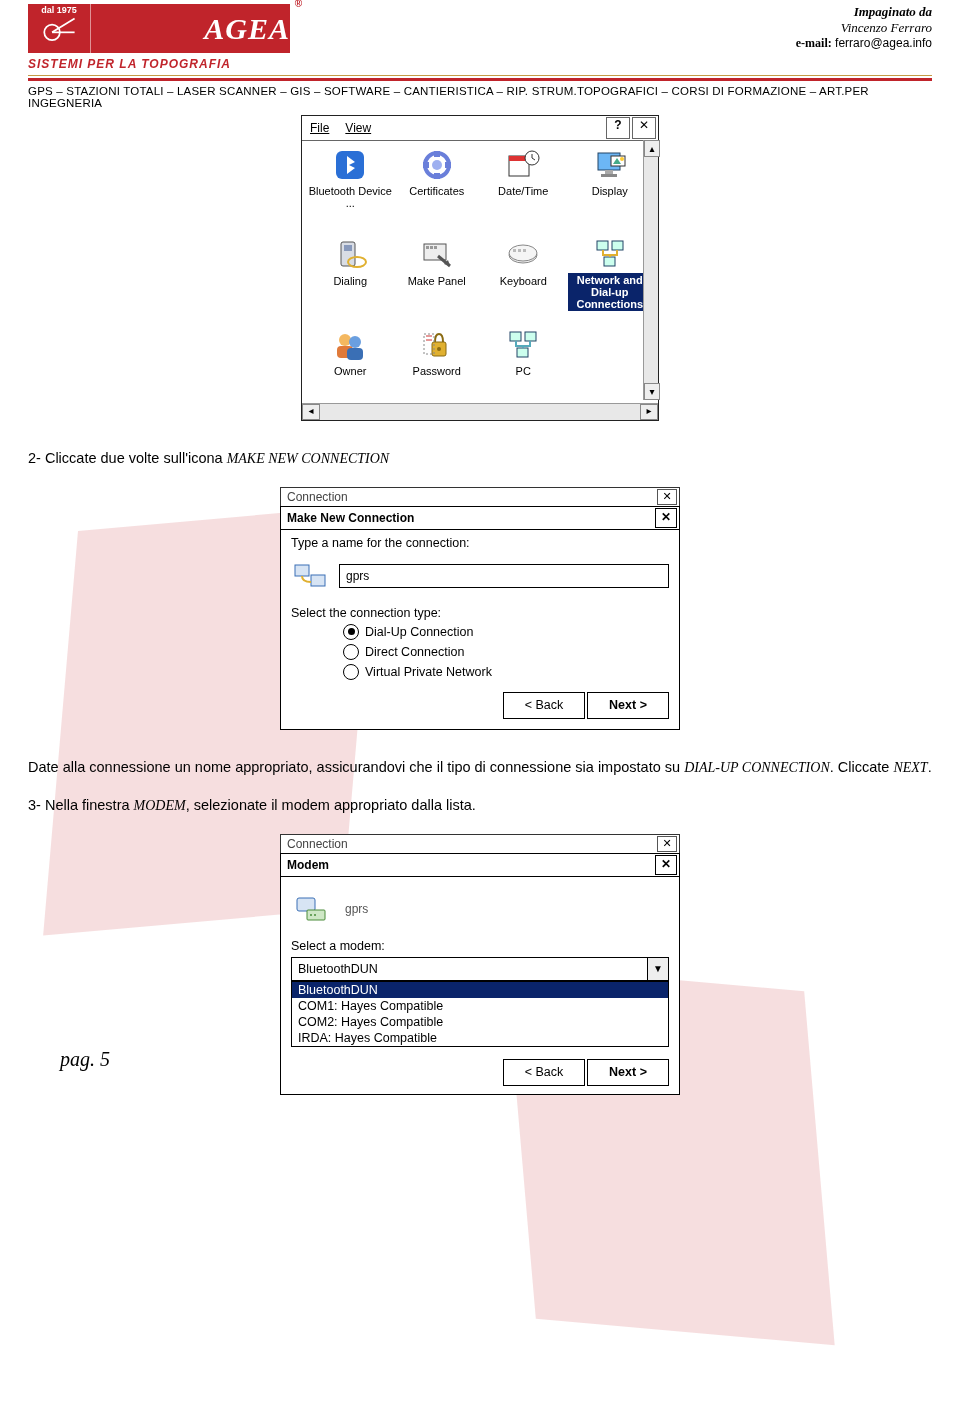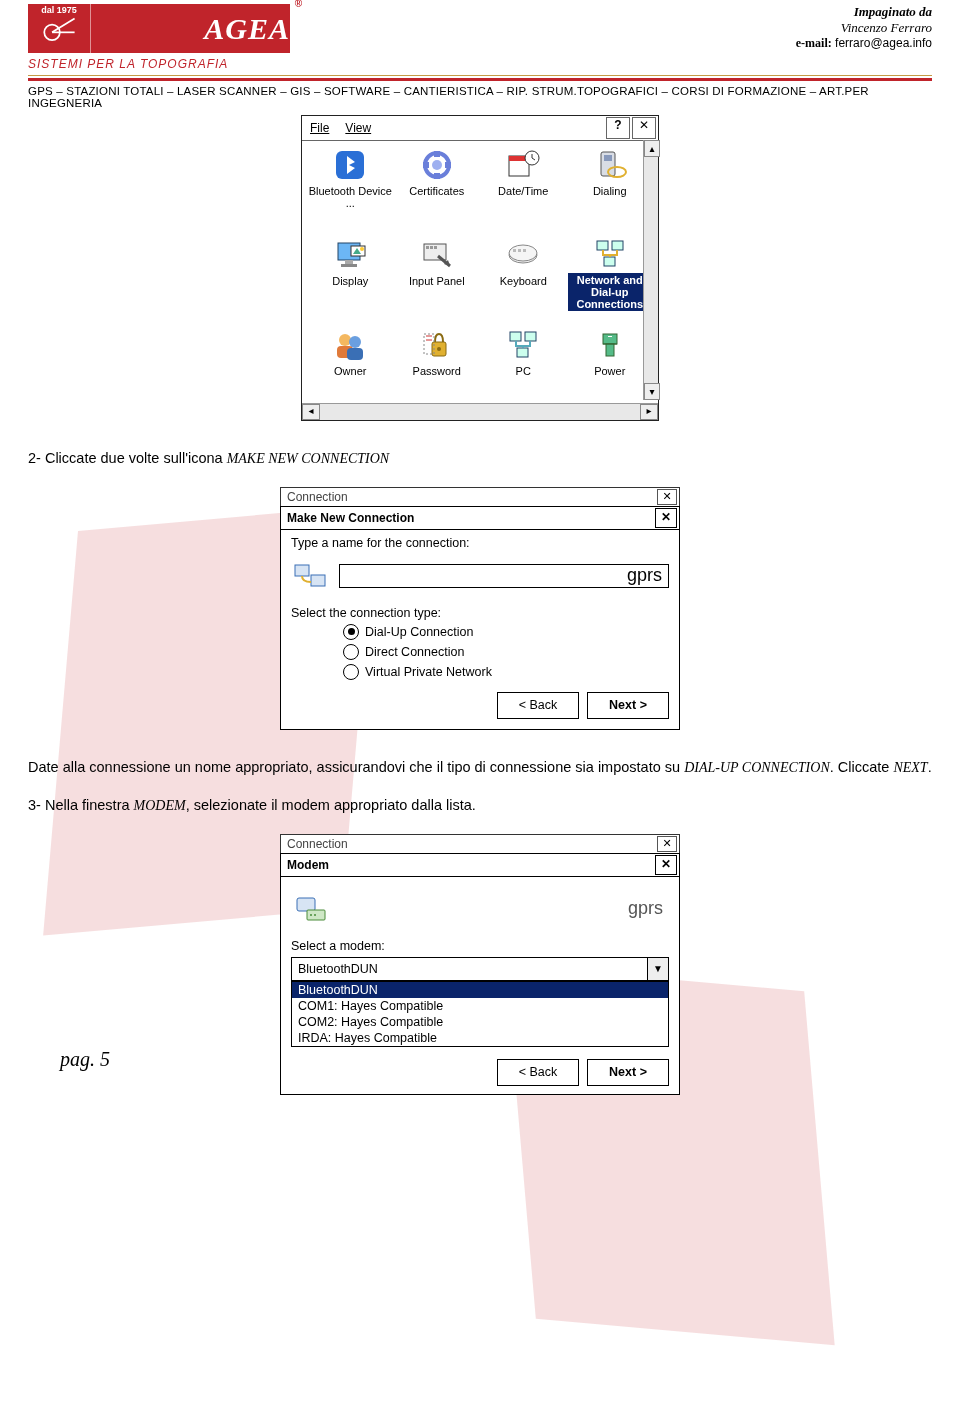--- a/index.html
+++ b/index.html
@@ -27,21 +27,21 @@
   .header-row { display: flex; justify-content: space-between; align-items: flex-start; }
   .logo-badge {
     width: 262px; height: 49px; background: #c0242b; border-radius: 0;
     display: flex; align-items: center; color: #fff; position: relative;
     font-weight: bold;
   }
   .logo-left { width: 62px; height: 100%; border-right: 1px solid rgba(255,255,255,.5); text-align: center; font-size: 9px; padding-top:2px;}
   .logo-left svg { display:block; margin: 0 auto; }
   .logo-text { flex:1; font-size: 30px; letter-spacing: 1px; padding-left: 10px; font-style: italic; font-family: Georgia, serif; text-align: right;}
   .logo-r { position:absolute; top:-6px; right:-12px; font-size:10px; color:#c0242b;}
-  .tagline-left { color:#c0242b; font-size:12px; font-style: italic; font-weight:normal; letter-spacing:1px; margin-top:4px;}
+  .tagline-left { color:#c0242b; font-size:12px; font-style: italic; font-weight:bold; letter-spacing:1px; margin-top:4px;}
   .credits { text-align: right; font-size: 13px; }
   .credits .line1 { font-family: "Comic Sans MS", cursive; font-style: italic; font-weight:bold;}
   .credits .line2 { font-family: "Comic Sans MS", cursive; font-style: italic; }
   .credits .line3 { font-family: Arial, sans-serif; font-size:12px;}
   .credits .line3 b { font-family:"Comic Sans MS", cursive;}
   .hr1 { border:none; border-top:1px solid #c59c46; margin: 4px 28px 0 28px;}
   .hr2 { border:none; border-top:3px solid #c0242b; margin: 2px 28px 4px 28px;}
   .crumb { font-size: 11.5px; letter-spacing: .2px; padding: 0 28px; }
   
   .cp-wrap { margin: 6px auto 0; width: 358px; }
@@ -68,26 +68,26 @@
   .justify { text-align: justify; }
   
   .dlg-wrap { width: 400px; margin: 12px auto 0; }
   .dlg { border:1px solid #000; background:#fff; }
   .dlg-title { height:22px; background:#fff; border-bottom:1px solid #000; display:flex; align-items:center; font-size:12px; font-weight:bold;}
   .dlg-title .t { padding: 0 6px; }
   .dlg-title .x { margin-left:auto; width:20px; height:18px; border:1px solid #000; text-align:center; font-size:12px; line-height:16px; margin-right:2px;}
   .dlg-body { padding: 6px 10px 10px 10px; font-size:12.5px; }
   .dlg-row { display:flex; align-items:center; gap:8px; margin: 6px 0 10px;}
   .dlg-icon { width:40px; height:40px; display:flex; align-items:center; justify-content:center;}
-  .dlg-input { flex:1; height:22px; border:1px solid #000; padding: 0 6px; font-size:18px;text-align:right;}
+  .dlg-input { flex:1; height:22px; border:1px solid #000; padding: 0 6px; font-size:12px;}
   .dlg-rgroup { margin-left: 52px; }
   .dlg-radio { display:flex; align-items:center; gap:6px; margin: 4px 0;}
   .radio-o { width:14px; height:14px; border:1.6px solid #000; border-radius:50%; display:flex; align-items:center; justify-content:center;}
   .radio-o .dot { width:7px; height:7px; background:#000; border-radius:50%;}
-  .dlg-btns { display:flex; justify-content:flex-end; gap:8px; margin-top:12px;}
+  .dlg-btns { display:flex; justify-content:flex-end; gap:2px; margin-top:12px;}
   .dlg-btn { min-width:80px; height:25px; border:1.5px solid #000; background:#fff; font-size:12.5px; display:flex; align-items:center; justify-content:center;}
   .dlg-btn.bold { font-weight:bold;}
   
   .modem .dlg-body { padding-bottom:8px; }
   .dropdown { display:flex; border:1px solid #000; height:22px; }
   .dropdown .val { flex:1; padding:0 6px; display:flex; align-items:center; font-size:12.5px;}
   .dropdown .arrow { width:20px; border-left:1px solid #000; display:flex; align-items:center; justify-content:center; font-size:10px; background:#eee;}
   .listbox { border:1px solid #000; margin-top:0; }
   .listbox .opt { font-size:12.5px; padding: 1px 6px; }
   .listbox .opt.sel { background:#0a246a; color:#fff; }
@@ -177,52 +177,52 @@
                 <rect x="3" y="8" width="20" height="5" fill="#d33"></rect>
                 <circle cx="26" cy="10" r="7" fill="#fff" stroke="#333"></circle>
                 <path d="M26 6 L26 10 L29 12" stroke="#333" fill="none"></path>
               </svg>
             </div>
             <div class="lbl">Date/Time</div>
           </div>
           <div class="cp-item">
             <div class="icon">
               <svg width="34" height="34">
-                <rect x="8" y="4" width="14" height="24" rx="2" fill="#d9dde5" stroke="#555"></rect>
-                <rect x="11" y="7" width="8" height="6" fill="#89b"></rect>
-                <ellipse cx="24" cy="24" rx="9" ry="5" fill="none" stroke="#e0b030" stroke-width="2"></ellipse>
-              </svg>
-            </div>
-            <div class="lbl">Dialing</div>
-          </div>
-          <div class="cp-item">
-            <div class="icon">
-              <svg width="34" height="34">
                 <rect x="5" y="5" width="22" height="17" fill="#6cb6f5" stroke="#246"></rect>
                 <rect x="12" y="22" width="8" height="4" fill="#aaa"></rect>
                 <rect x="8" y="26" width="16" height="3" fill="#888"></rect>
                 <rect x="18" y="8" width="14" height="10" fill="#fff" stroke="#333"></rect>
                 <path d="M20 16 L24 10 L28 16 Z" fill="#4a8"></path>
                 <circle cx="29" cy="11" r="2" fill="#fc3"></circle>
               </svg>
             </div>
             <div class="lbl">Display</div>
           </div>
           <div class="cp-item">
             <div class="icon">
               <svg width="34" height="34">
+                <rect x="8" y="4" width="14" height="24" rx="2" fill="#d9dde5" stroke="#555"></rect>
+                <rect x="11" y="7" width="8" height="6" fill="#89b"></rect>
+                <ellipse cx="24" cy="24" rx="9" ry="5" fill="none" stroke="#e0b030" stroke-width="2"></ellipse>
+              </svg>
+            </div>
+            <div class="lbl">Dialing</div>
+          </div>
+          <div class="cp-item">
+            <div class="icon">
+              <svg width="34" height="34">
                 <rect x="4" y="6" width="22" height="16" fill="#eee" stroke="#555"></rect>
                 <rect x="6" y="8" width="3" height="3" fill="#999"></rect>
                 <rect x="10" y="8" width="3" height="3" fill="#999"></rect>
                 <rect x="14" y="8" width="3" height="3" fill="#999"></rect>
                 <path d="M18 18 L30 28" stroke="#555" stroke-width="3"></path>
                 <path d="M28 22 L30 28 L24 26 Z" fill="#555"></path>
               </svg>
             </div>
-            <div class="lbl">Input Panel</div>
+            <div class="lbl">Make Panel</div>
           </div>
           <div class="cp-item">
             <div class="icon">
               <svg width="34" height="34">
                 <ellipse cx="17" cy="17" rx="14" ry="8" fill="#eee" stroke="#888"></ellipse>
                 <ellipse cx="17" cy="15" rx="14" ry="8" fill="#f5f5f5" stroke="#888"></ellipse>
                 <rect x="7" y="11" width="3" height="3" fill="#bbb"></rect>
                 <rect x="12" y="11" width="3" height="3" fill="#bbb"></rect>
                 <rect x="17" y="11" width="3" height="3" fill="#bbb"></rect>
               </svg>
@@ -266,31 +266,20 @@
           <div class="cp-item">
             <div class="icon">
               <svg width="34" height="34">
                 <rect x="4" y="4" width="11" height="9" fill="#cfe" stroke="#246"></rect>
                 <rect x="19" y="4" width="11" height="9" fill="#cfe" stroke="#246"></rect>
                 <rect x="11" y="20" width="11" height="9" fill="#cfe" stroke="#246"></rect>
                 <path d="M10 13 L10 18 L24 18 L24 13 M17 18 L17 20" stroke="#5ab" stroke-width="2" fill="none"></path>
               </svg>
             </div>
             <div class="lbl">PC</div>
-          </div>
-          <div class="cp-item">
-            <div class="icon">
-              <svg width="34" height="34">
-                <rect x="10" y="6" width="14" height="10" fill="#5b8" stroke="#363"></rect>
-                <rect x="13" y="16" width="8" height="12" fill="#5b8" stroke="#363"></rect>
-                <path d="M10 16 L24 16" stroke="#363"></path>
-                <rect x="15" y="8" width="4" height="1" fill="#fff"></rect>
-              </svg>
-            </div>
-            <div class="lbl">Power</div>
           </div>
         </div>
       <div class="cp-scroll">
         <div class="up">▴</div>
         <div class="down">▾</div>
       </div>
       <div class="cp-hscroll">
         <div class="btn">◂</div>
         <div class="track"></div>
         <div class="btn">▸</div>

